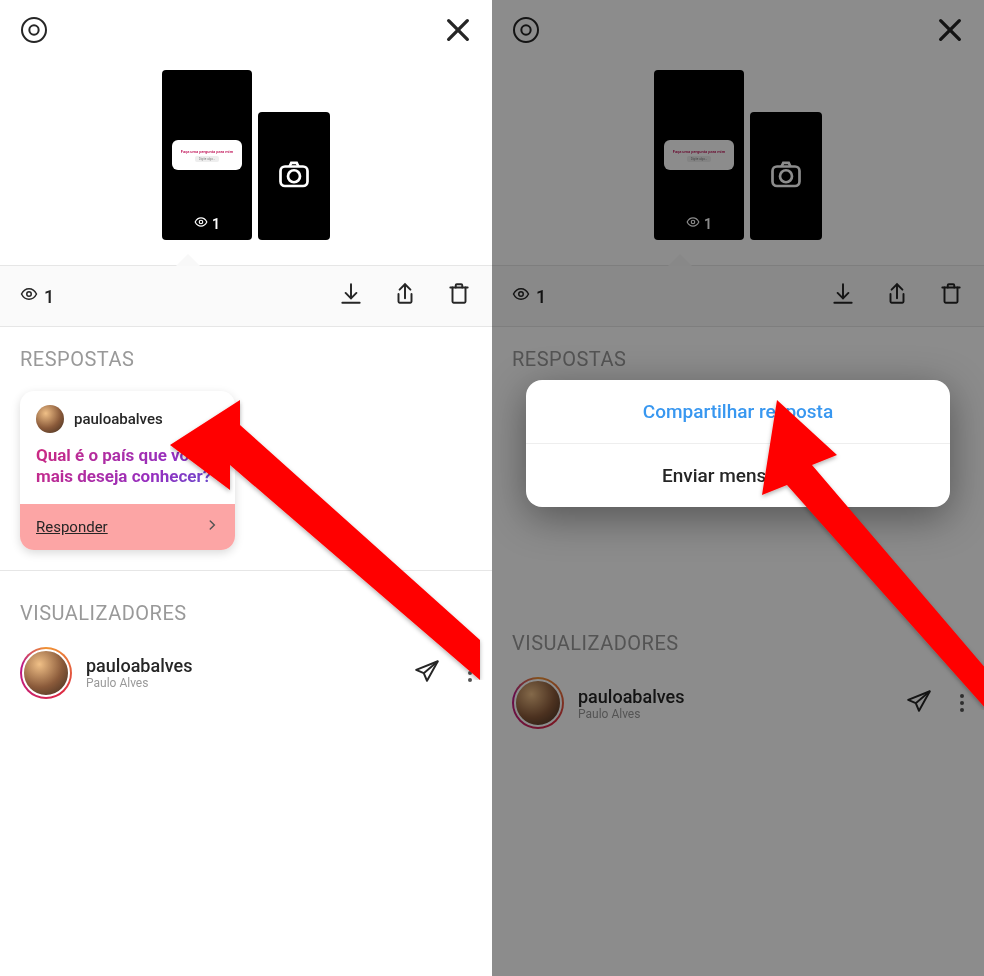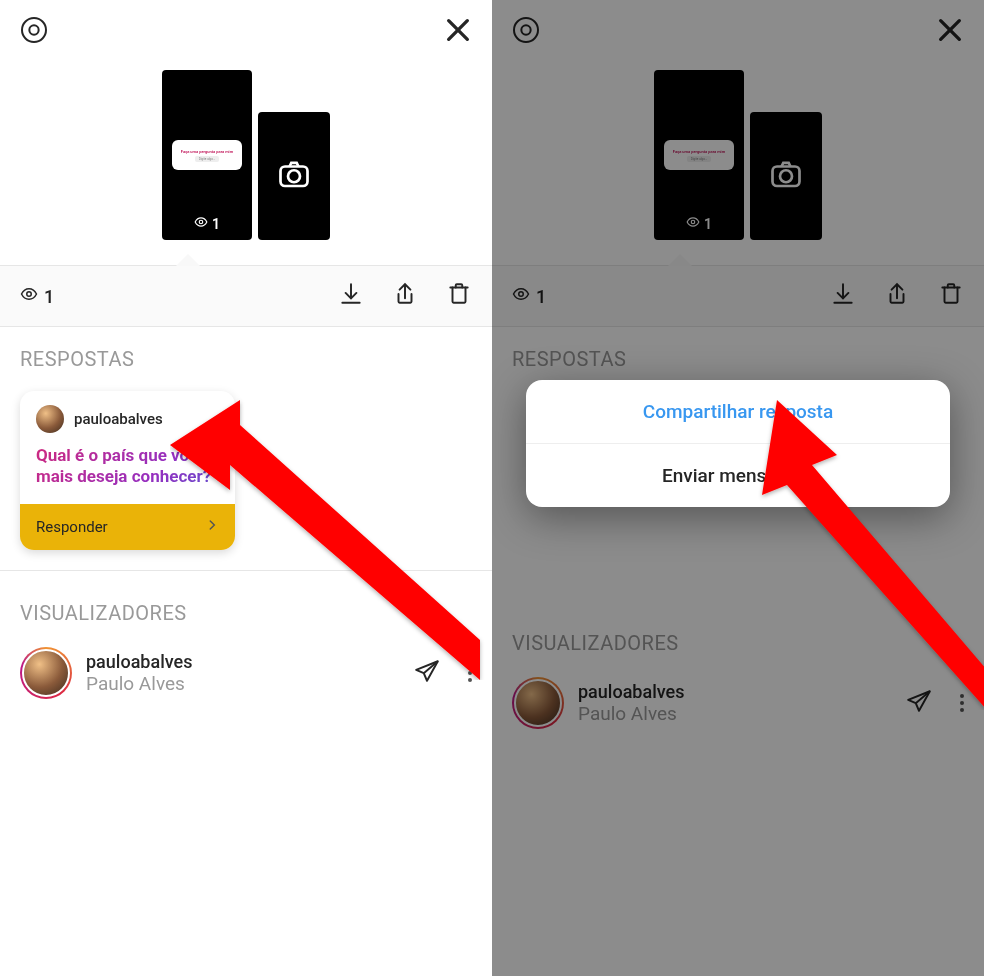--- a/index.html
+++ b/index.html
@@ -29,31 +29,31 @@
 .actionbar .right-actions { margin-left: auto; display: flex; align-items: center; gap: 28px; }
 .action-icon svg { width: 26px; height: 26px; }
 
 .section-header { padding: 20px 20px 10px 20px; font-size: 20px; color: #999; letter-spacing: 0.5px; }
 
 .response-card { margin: 10px 20px 20px 20px; width: 215px; background: #fff; border-radius: 14px; box-shadow: 0 3px 10px rgba(0,0,0,0.15); overflow: hidden; }
 .response-card .card-head { display: flex; align-items: center; gap: 10px; padding: 14px 16px 8px 16px; }
 .response-card .avatar-sm { width: 28px; height: 28px; border-radius: 50%; background: radial-gradient(circle at 35% 30%, #f0c087 0%, #8a5a3a 55%, #3c2a1d 100%); }
 .response-card .username { font-size: 15px; color: #262626; font-weight: 500; }
 .response-card .question { padding: 4px 16px 16px 16px; font-size: 17px; line-height: 1.25; font-weight: 700; background: linear-gradient(135deg, #d62976 0%, #962fbf 60%, #4f5bd5 100%); -webkit-background-clip: text; background-clip: text; color: transparent; }
-.response-card .responder-row { background: #eab308; padding: 14px 16px; display: flex; align-items: flex-end; justify-content: space-between; font-size: 15px; color: #262626; }
+.response-card .responder-row { background: #fca5a5; padding: 14px 16px; display: flex; align-items: flex-end; justify-content: space-between; font-size: 15px; color: #262626; text-decoration: underline; }
 .chevron svg { width: 14px; height: 14px; }
 
 .divider { height: 1px; background: #e6e6e6; margin: 10px 0; }
 
 .viewer-row { display: flex; align-items: center; padding: 12px 20px; }
 .avatar-ring { padding: 2px; border-radius: 50%; background: conic-gradient(#f09433, #e6683c, #dc2743, #cc2366, #bc1888, #f09433); }
 .avatar-ring .inner { width: 48px; height: 48px; border: 2px solid #fff; border-radius: 50%; background: radial-gradient(circle at 35% 30%, #f0c087 0%, #8a5a3a 55%, #3c2a1d 100%);}
 .viewer-info { margin-left: 14px; flex: 1; }
 .viewer-info .uname { font-size: 18px; color: #262626; font-weight: 500; }
-.viewer-info .fullname { font-size: 19px; color: #999; }
+.viewer-info .fullname { font-size: 12px; color: #999; }
 .viewer-row .row-actions { display: flex; align-items: center; gap: 28px; }
 .send-icon svg { width: 26px; height: 26px; }
 .kebab { display: flex; flex-direction: column; gap: 3px; }
 .kebab span { width: 4px; height: 4px; border-radius: 50%; background: #555; }
 
 .modal { position: absolute; z-index: 20; left: 34px; right: 34px; top: 380px; background: #fff; border-radius: 16px; overflow: hidden; box-shadow: 0 10px 40px rgba(0,0,0,0.4); }
 .modal .opt { padding: 20px 0; text-align: center; font-size: 19px; border-bottom: 1px solid #eee; cursor: pointer; font-weight: 500; }
 .modal .opt:last-child { border-bottom: none; }
 .modal .opt.primary { color: #3897f0; }
 .modal .opt.normal { color: #262626; }

